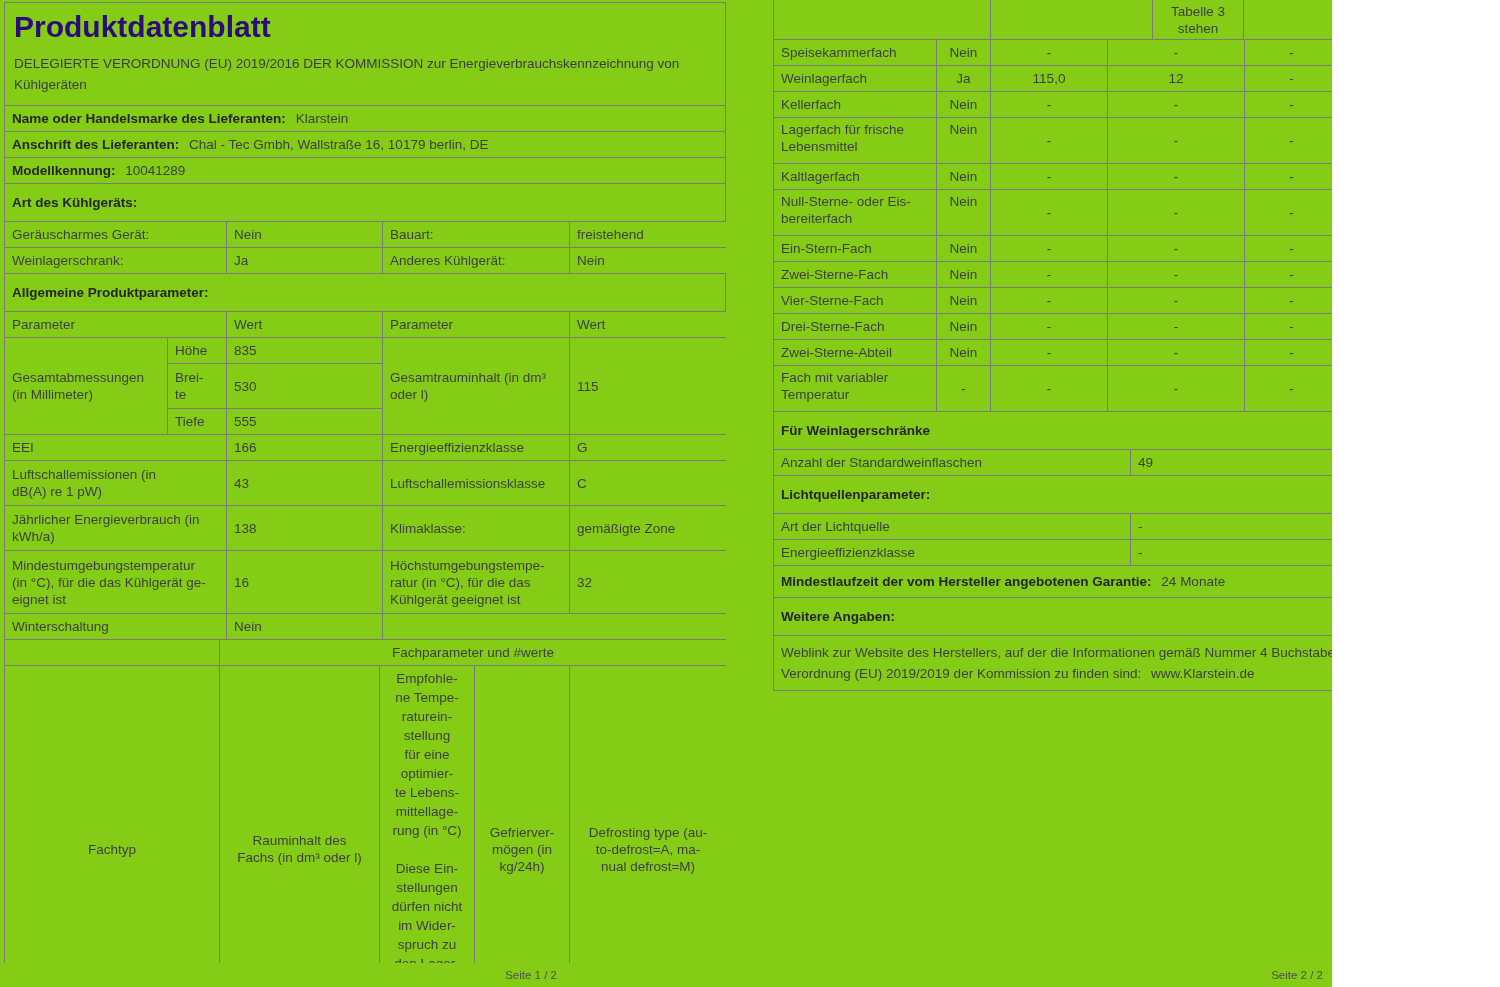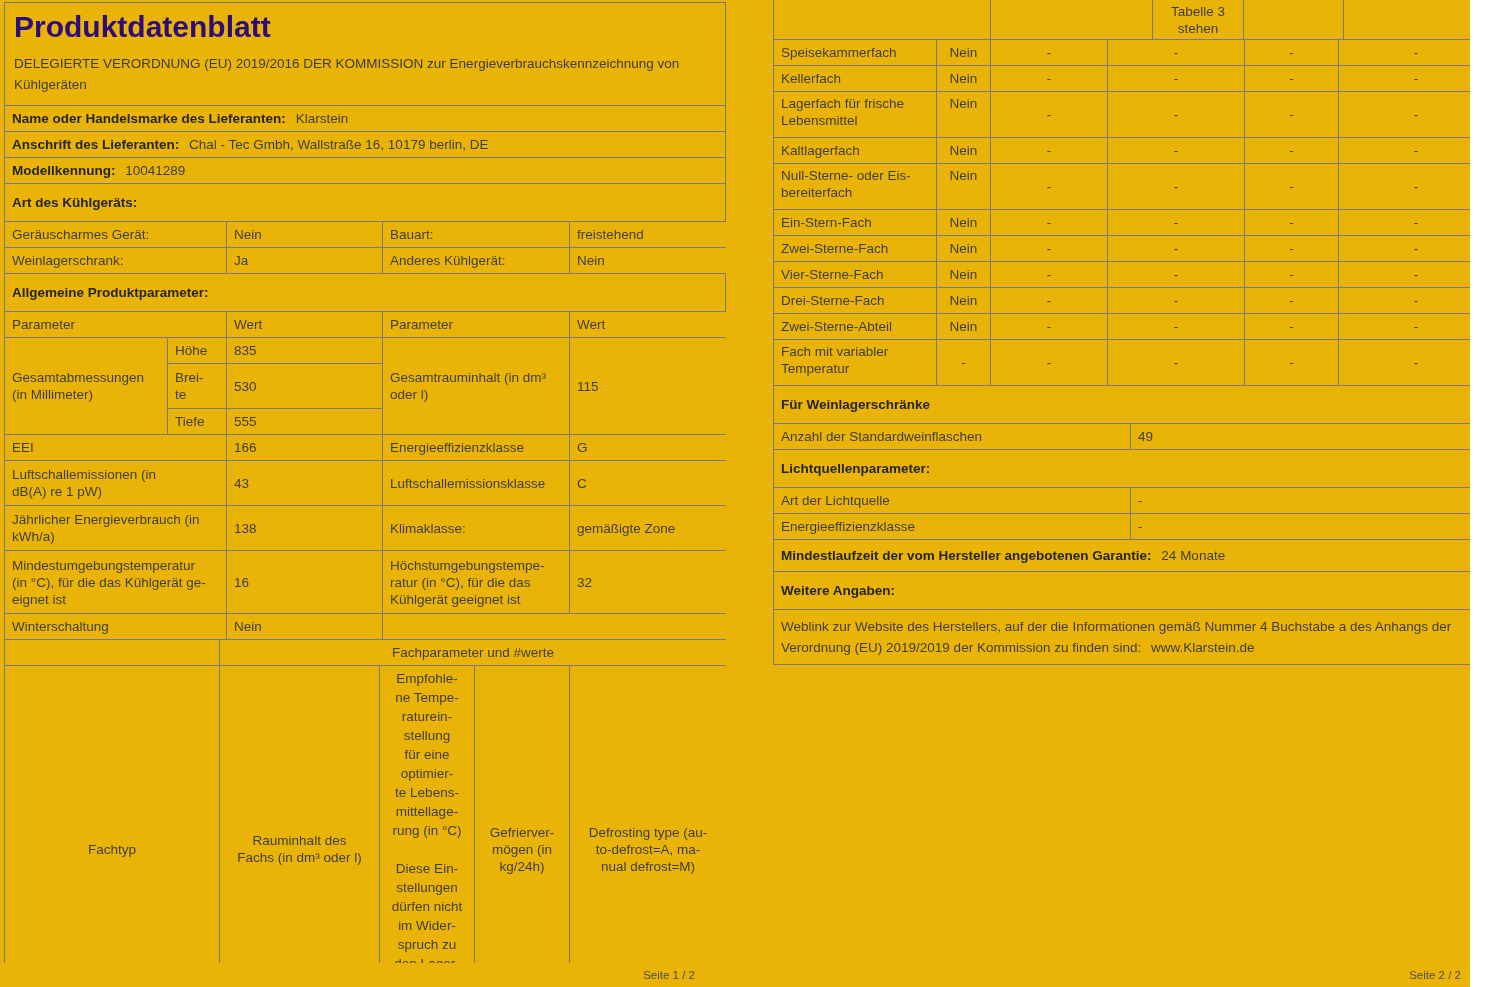--- a/index.html
+++ b/index.html
@@ -1,16 +1,16 @@
 <!DOCTYPE html>
 <html><head>
 <meta charset="utf-8">
 <style>
   html,body{margin:0;padding:0;background:#fff;}
-  .canvas{position:relative;width:1470px;height:987px;background:#eab308;overflow:hidden;
+  .canvas{position:relative;width:1332px;height:987px;background:#84cc16;overflow:hidden;
           font-family:"Liberation Sans","DejaVu Sans",sans-serif;font-size:13.5px;color:#3f3f3f;}
   .page{position:absolute;}
   .p1{left:4px;top:2px;width:722px;height:961px;overflow:hidden;}
   .p2{left:773px;top:0;width:720px;}
   table{border-collapse:collapse;table-layout:fixed;width:100%;}
   .page table + table{margin-top:-1px;}
   td{border:1px solid #7b7b7b;padding:2px 7px;line-height:17px;vertical-align:middle;overflow:hidden;word-wrap:break-word;}
   tr.h22 > td{height:21px;}
   tr.h28 > td{height:27px;}
   tr.h38 > td{height:35px;}
@@ -257,20 +257,28 @@
       <tbody>
           <tr class="h22">
         <td class="ml">Speisekammerfach</td>
         <td class="ctr">Nein</td>
         <td class="ctr">-</td>
         <td class="ctr">-</td>
         <td class="ctr">-</td>
         <td class="ctr">-</td>
       </tr>
       <tr class="h22">
+        <td class="ml">Weinlagerfach</td>
+        <td class="ctr">Ja</td>
+        <td class="ctr">115,0</td>
+        <td class="ctr">12</td>
+        <td class="ctr">-</td>
+        <td class="ctr">M</td>
+      </tr>
+      <tr class="h22">
         <td class="ml">Kellerfach</td>
         <td class="ctr">Nein</td>
         <td class="ctr">-</td>
         <td class="ctr">-</td>
         <td class="ctr">-</td>
         <td class="ctr">-</td>
       </tr>
       <tr class="h41">
         <td class="ml vtop">Lagerfach für frische
 Lebensmittel</td>

